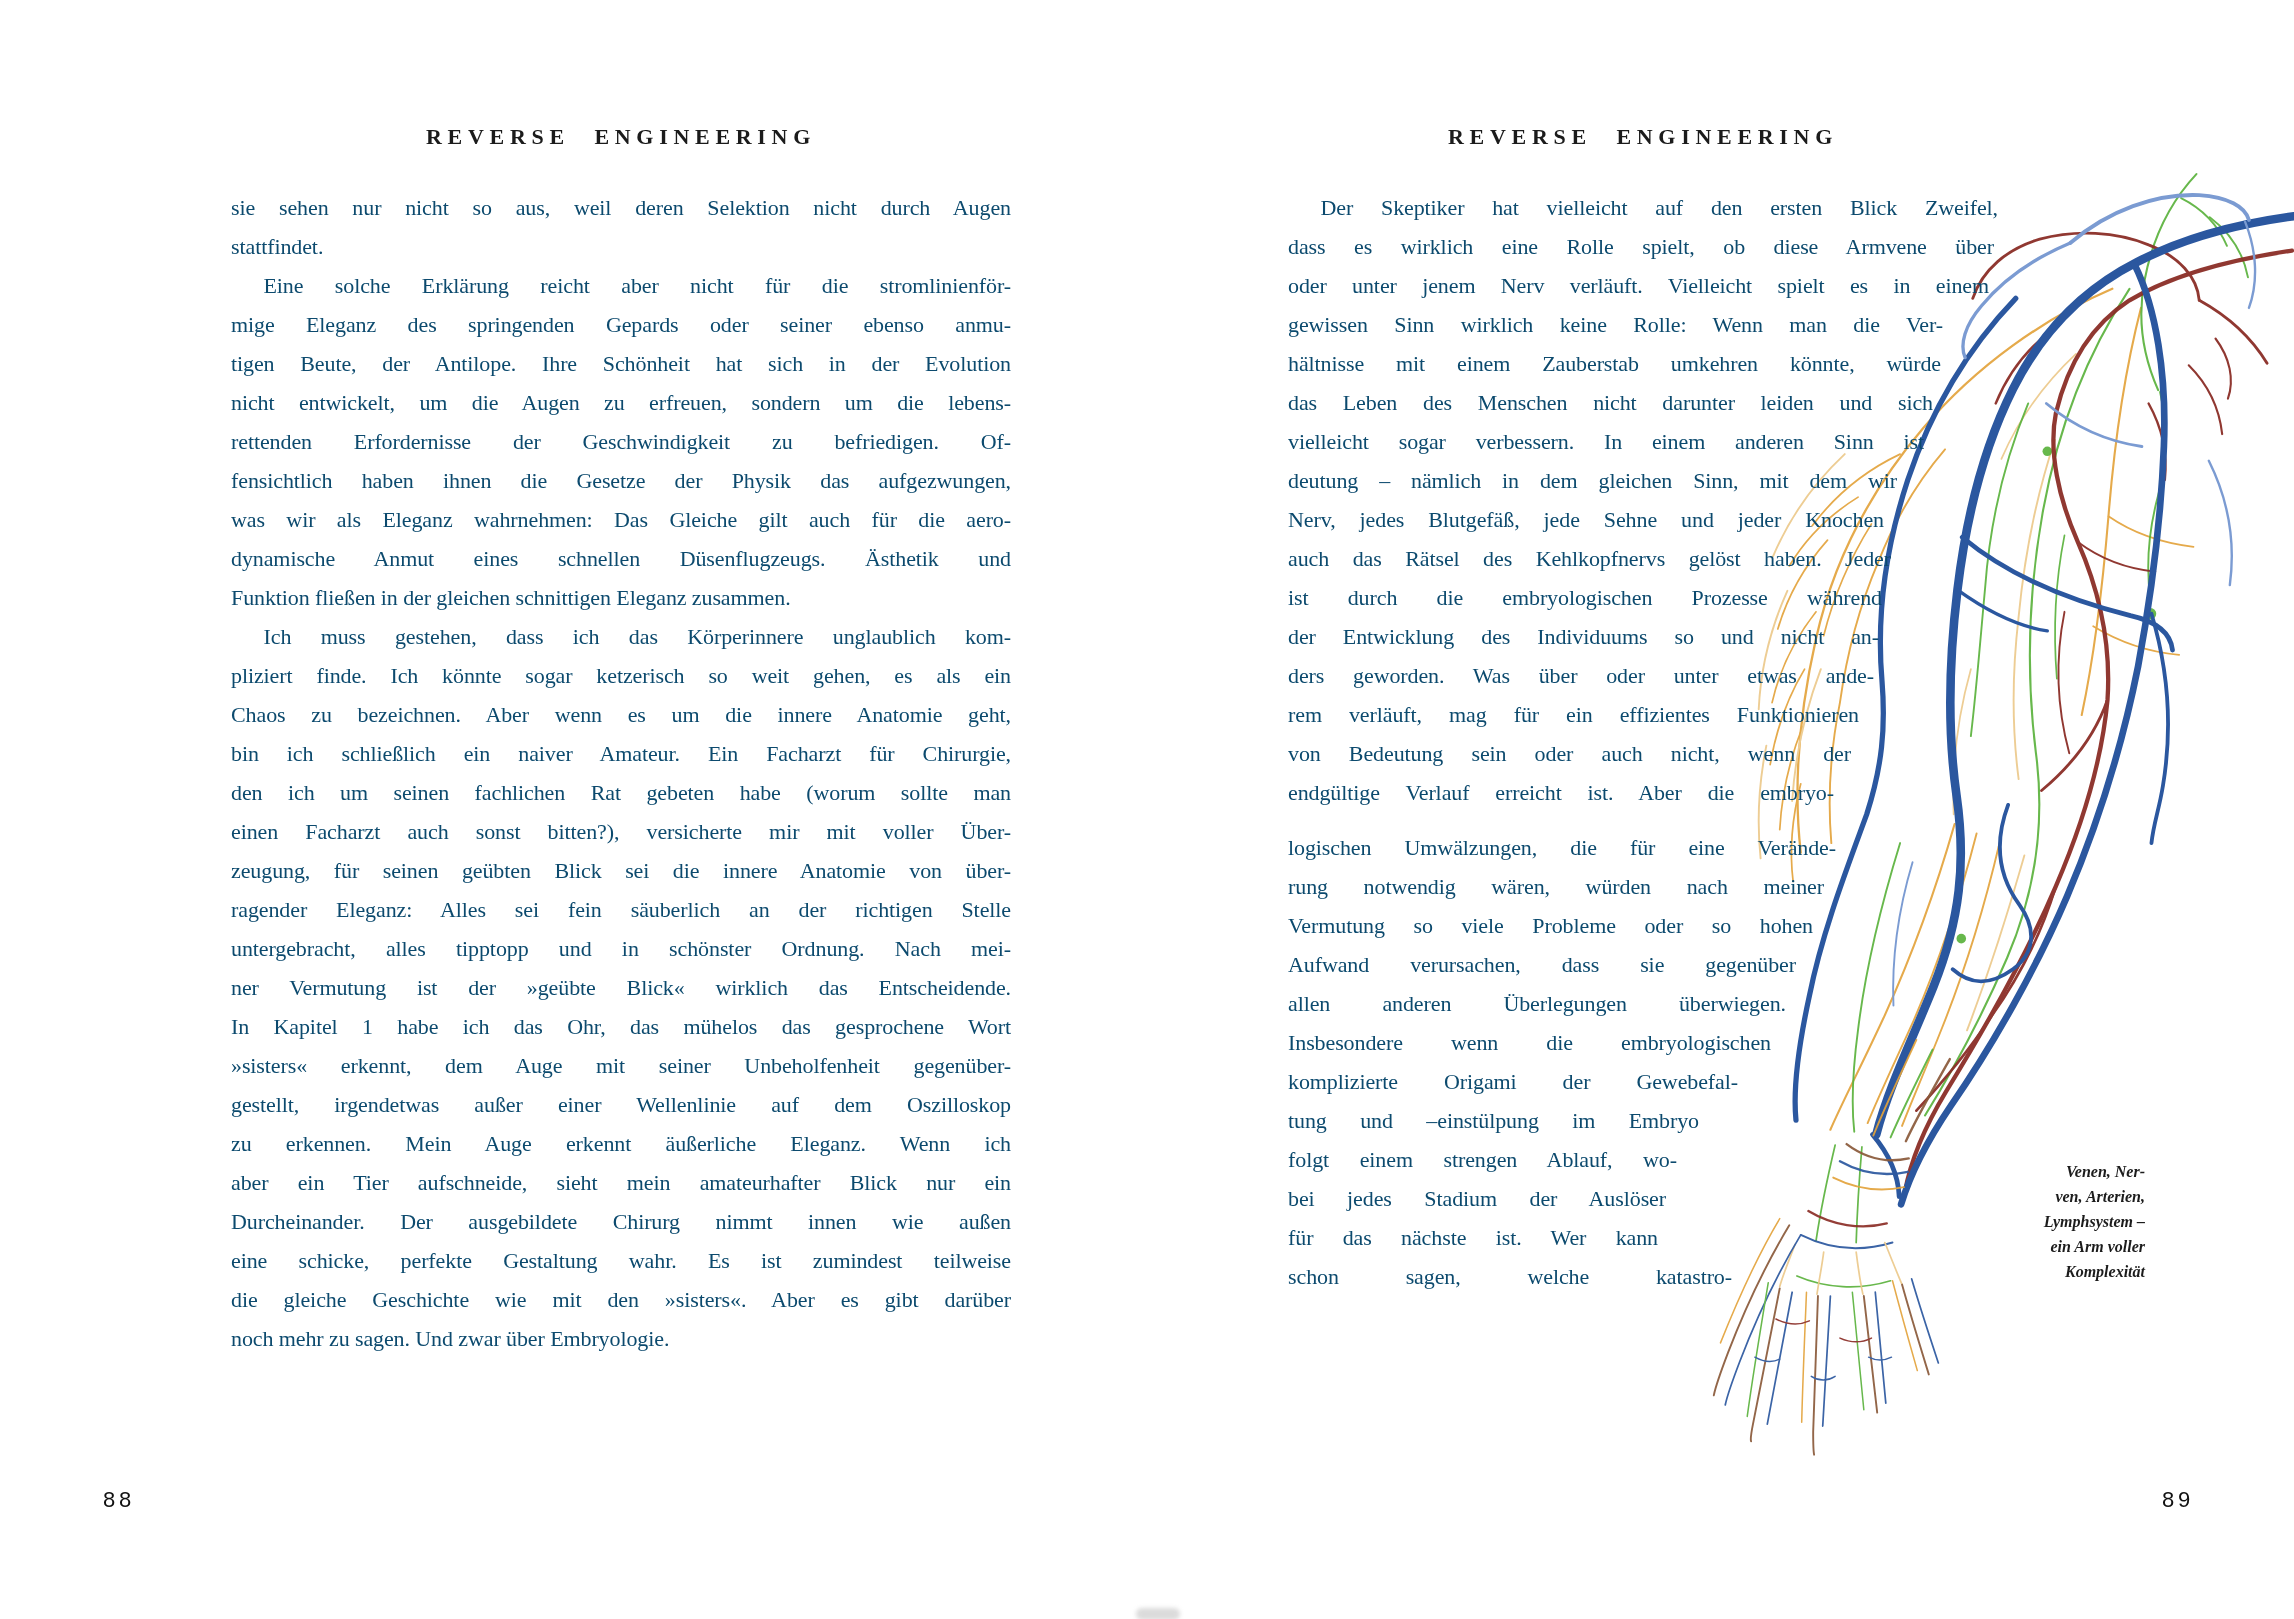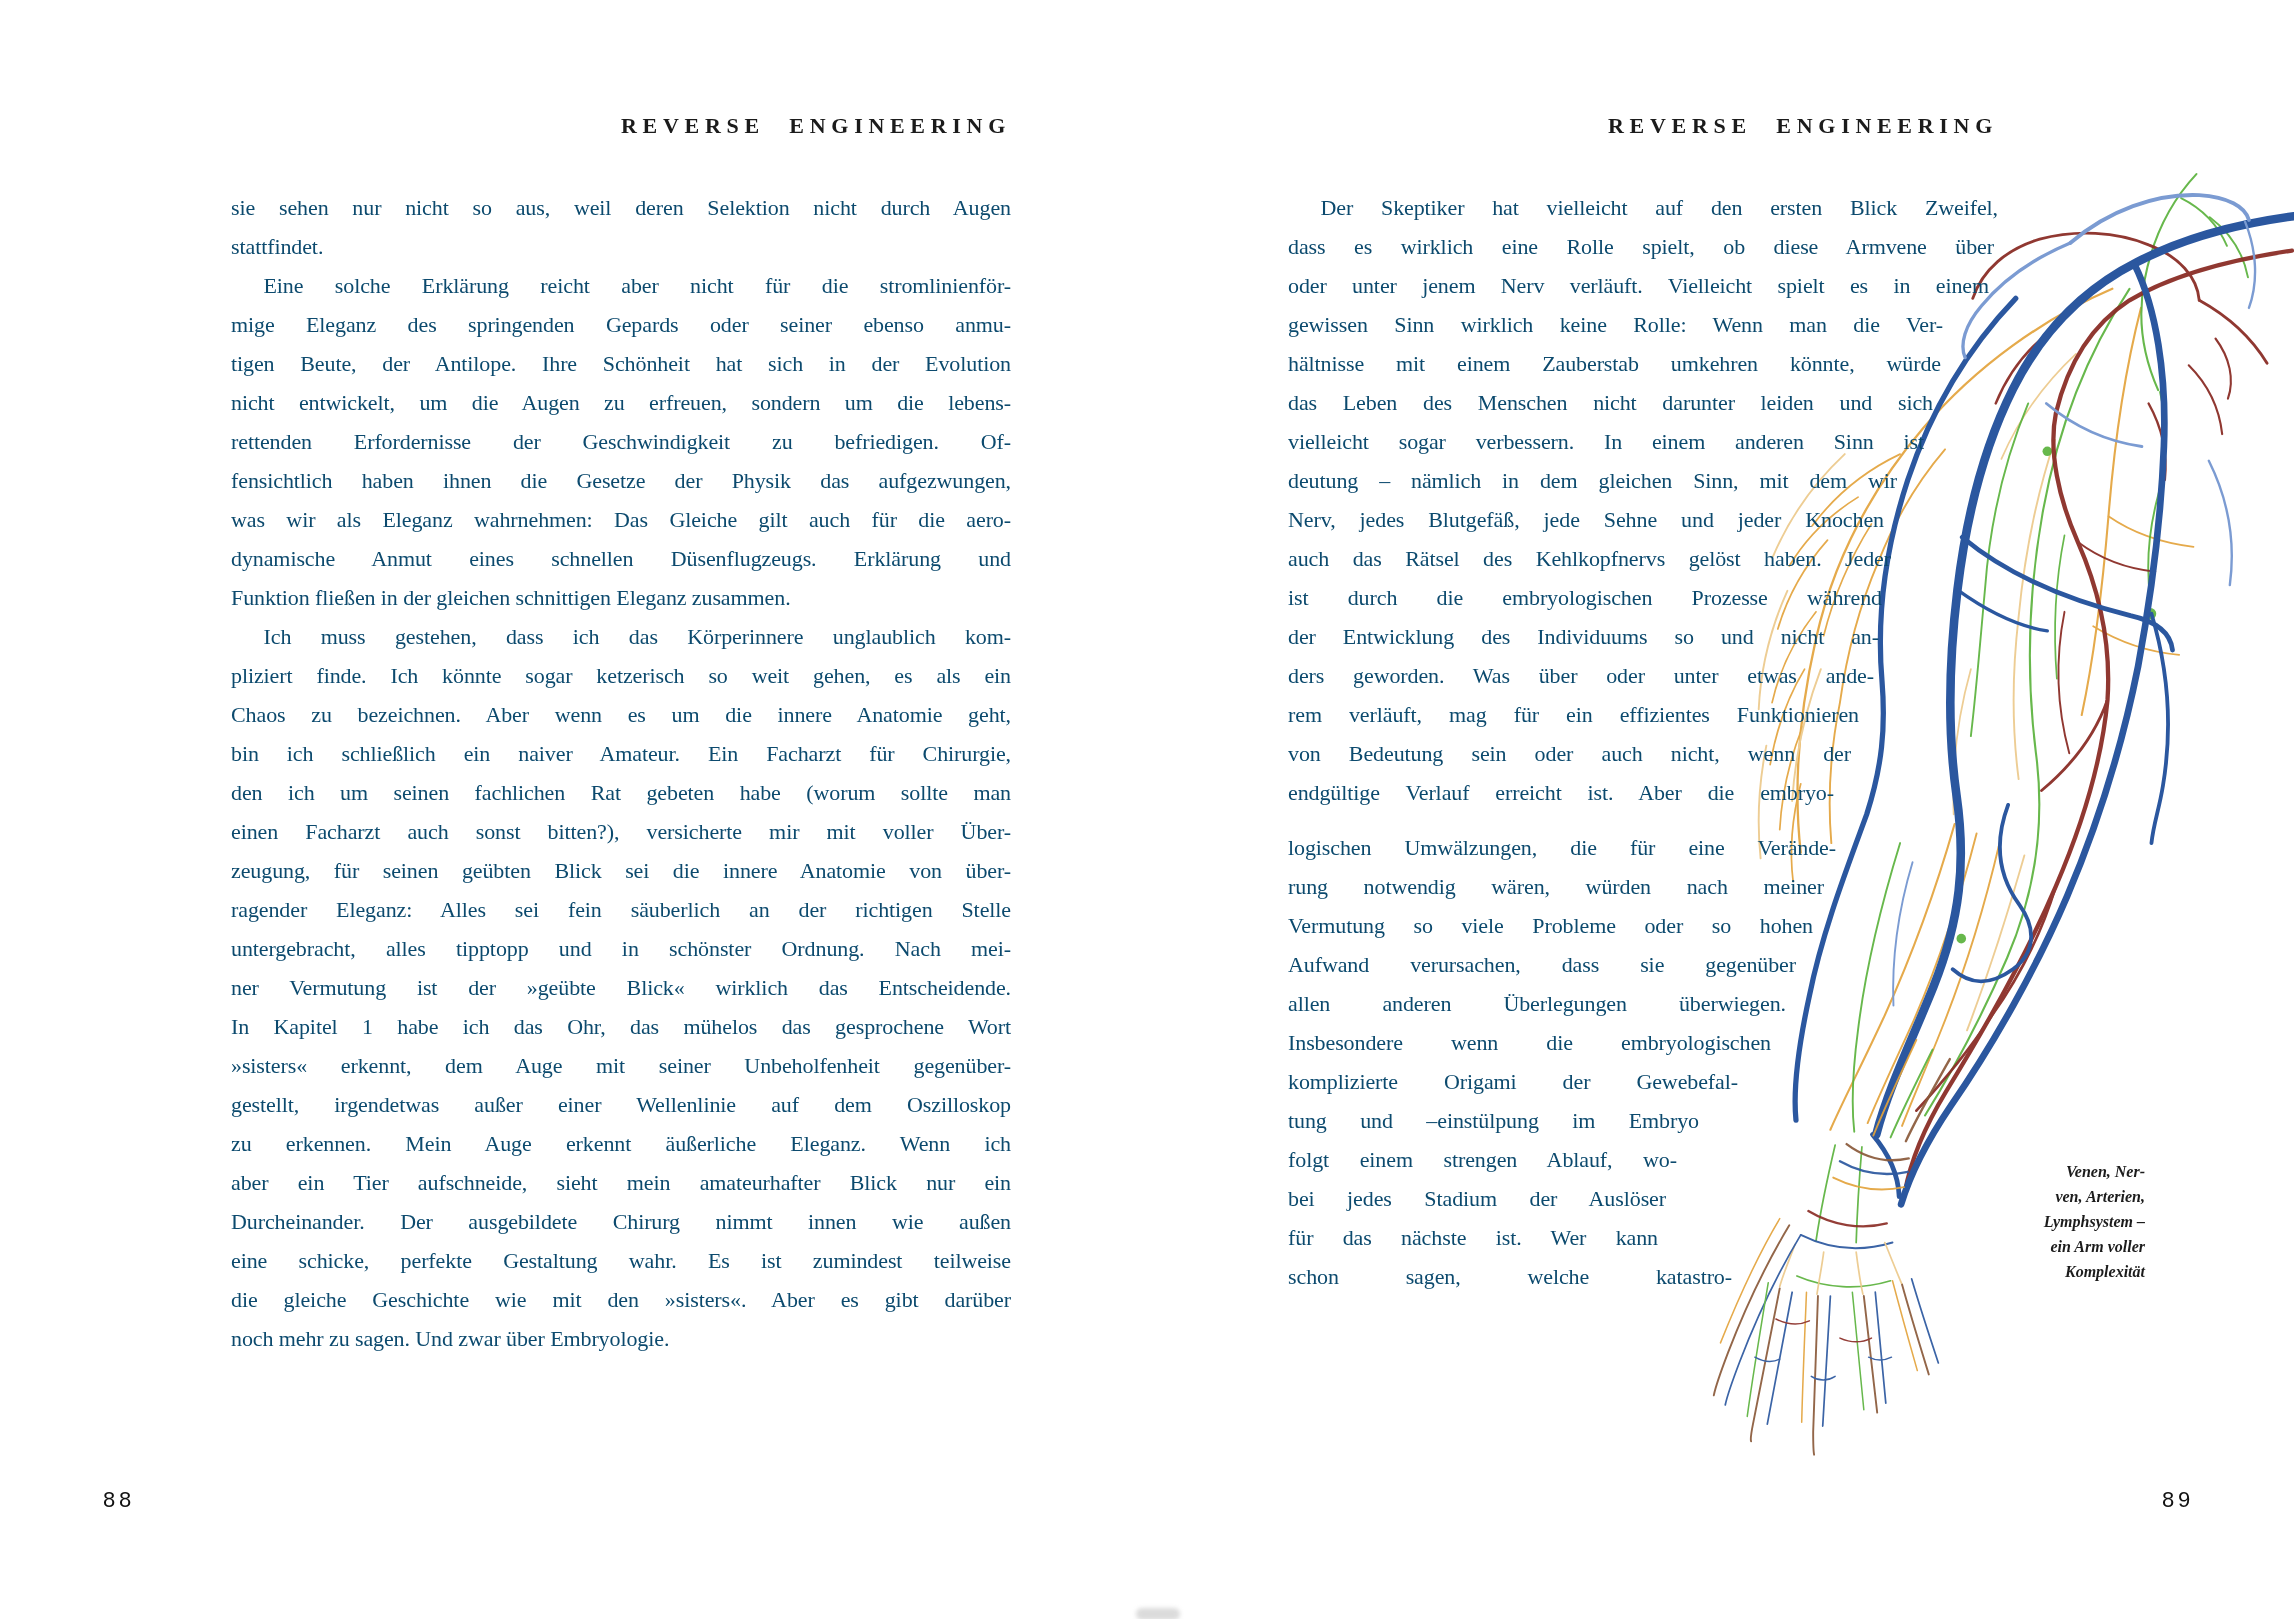--- a/index.html
+++ b/index.html
@@ -2,22 +2,22 @@
 <html><head>
 <meta charset="utf-8">
 <style>
   html,body{margin:0;padding:0;}
   body{
     width:2294px;height:1619px;position:relative;background:#ffffff;
     font-family:"Liberation Serif","DejaVu Serif",serif;color:#151515;
     overflow:hidden;
   }
   .running-header{
-    position:absolute;top:113px;font-weight:bold;font-size:22px;
-    letter-spacing:5.7px;word-spacing:13.4px;text-align:right;color:#1b1b1b;
+    position:absolute;top:124px;font-weight:bold;font-size:22px;
+    letter-spacing:5.7px;word-spacing:13.4px;text-align:center;color:#1b1b1b;
     font-family:"Liberation Serif","DejaVu Serif",serif;
   }
   .header-left{left:231px;width:780px;}
   .header-right{left:1288px;width:710px;}
   .body-col{
     position:absolute;top:188px;font-size:22px;line-height:39px;
     letter-spacing:-0.1px;color:#0c4a6e;
   }
   .body-left{left:231px;width:780px;}
   .body-right{left:1288px;width:710px;}
@@ -62,21 +62,21 @@
 <div class="body-col body-left">
     <div class="tline">sie sehen nur nicht so aus, weil deren Selektion nicht durch Augen</div>
     <div class="tline lastline">stattfindet.</div>
     <div class="tline indent">Eine solche Erklärung reicht aber nicht für die stromlinienför-</div>
     <div class="tline">mige Eleganz des springenden Gepards oder seiner ebenso anmu-</div>
     <div class="tline">tigen Beute, der Antilope. Ihre Schönheit hat sich in der Evolution</div>
     <div class="tline">nicht entwickelt, um die Augen zu erfreuen, sondern um die lebens-</div>
     <div class="tline">rettenden Erfordernisse der Geschwindigkeit zu befriedigen. Of-</div>
     <div class="tline">fensichtlich haben ihnen die Gesetze der Physik das aufgezwungen,</div>
     <div class="tline">was wir als Eleganz wahrnehmen: Das Gleiche gilt auch für die aero-</div>
-    <div class="tline">dynamische Anmut eines schnellen Düsenflugzeugs. Erklärung und</div>
+    <div class="tline">dynamische Anmut eines schnellen Düsenflugzeugs. Ästhetik und</div>
     <div class="tline lastline">Funktion fließen in der gleichen schnittigen Eleganz zusammen.</div>
     <div class="tline indent">Ich muss gestehen, dass ich das Körperinnere unglaublich kom-</div>
     <div class="tline">pliziert finde. Ich könnte sogar ketzerisch so weit gehen, es als ein</div>
     <div class="tline">Chaos zu bezeichnen. Aber wenn es um die innere Anatomie geht,</div>
     <div class="tline">bin ich schließlich ein naiver Amateur. Ein Facharzt für Chirurgie,</div>
     <div class="tline">den ich um seinen fachlichen Rat gebeten habe (worum sollte man</div>
     <div class="tline">einen Facharzt auch sonst bitten?), versicherte mir mit voller Über-</div>
     <div class="tline">zeugung, für seinen geübten Blick sei die innere Anatomie von über-</div>
     <div class="tline">ragender Eleganz: Alles sei fein säuberlich an der richtigen Stelle</div>
     <div class="tline">untergebracht, alles tipptopp und in schönster Ordnung. Nach mei-</div>

